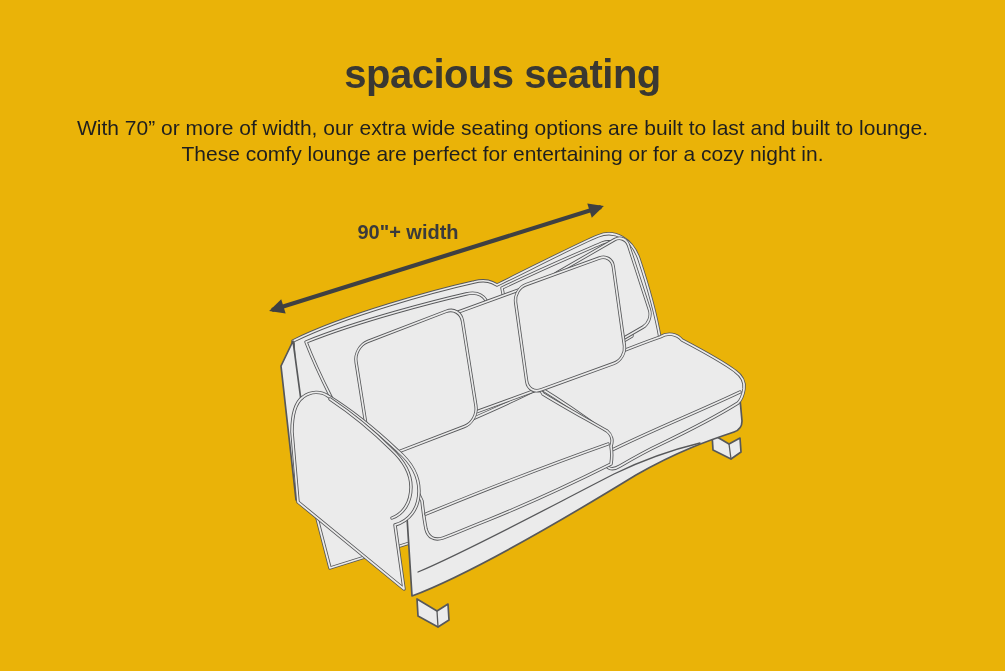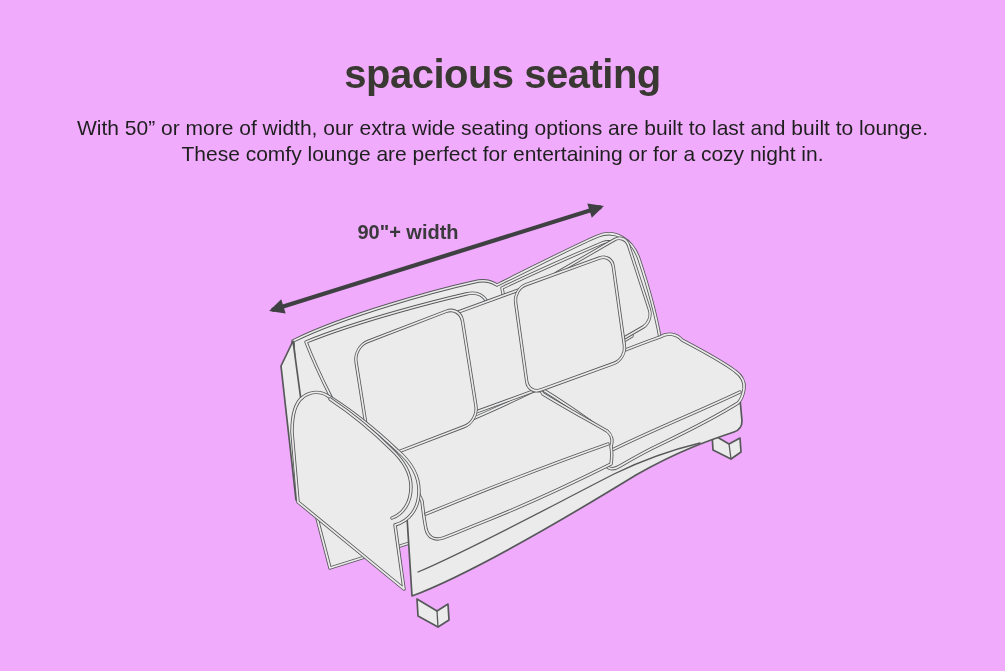--- a/index.html
+++ b/index.html
@@ -1,19 +1,19 @@
 <!DOCTYPE html>
 <html><head>
 <meta charset="utf-8">
 <style>
   html,body{margin:0;padding:0;background:#ffffff;}
   .canvas{
     position:relative;
     width:1005px;height:671px;
-    background:#f0abfc;
+    background:#eab308;
     overflow:hidden;
     font-family:"Liberation Sans", sans-serif;
   }
   .title{
     position:absolute;top:52px;left:0;width:1005px;
     margin:0;text-align:center;
     font-size:40px;font-weight:bold;letter-spacing:-0.5px;
     color:#3a3832;
   }
   .desc{
@@ -33,21 +33,21 @@
   .dim-line{stroke:#3f4042;stroke-width:4.2;}
   .dim-label{font-family:"Liberation Sans",sans-serif;font-size:20px;font-weight:bold;fill:#3a3a3c;}
 </style>
 </head>
 <body>
 
 <div class="canvas">
 
   <h1 class="title">spacious seating</h1>
 
-  <p class="desc"><span>With 50” or more of width, our extra wide seating options are built to last and built to lounge.</span><br><span>These comfy lounge are perfect for entertaining or for a cozy night in.</span></p>
+  <p class="desc"><span>With 70” or more of width, our extra wide seating options are built to last and built to lounge.</span><br><span>These comfy lounge are perfect for entertaining or for a cozy night in.</span></p>
 
   <svg class="diagram-svg" width="1005" height="671" viewBox="0 0 1005 671">
     <defs>
       <marker id="ah" viewBox="0 0 10 10" refX="8" refY="5" markerWidth="21" markerHeight="15" markerUnits="userSpaceOnUse" orient="auto-start-reverse">
         <path d="M0,0 L10,5 L0,10 Z" fill="#3f4042"></path>
       </marker>
     </defs>
 
     <g>
 

